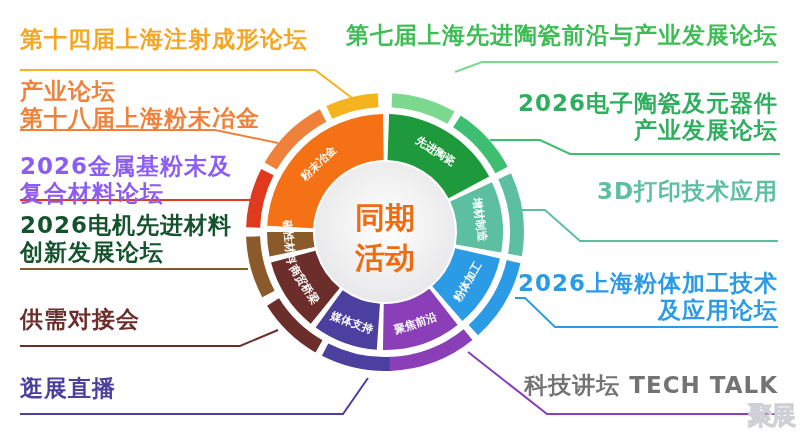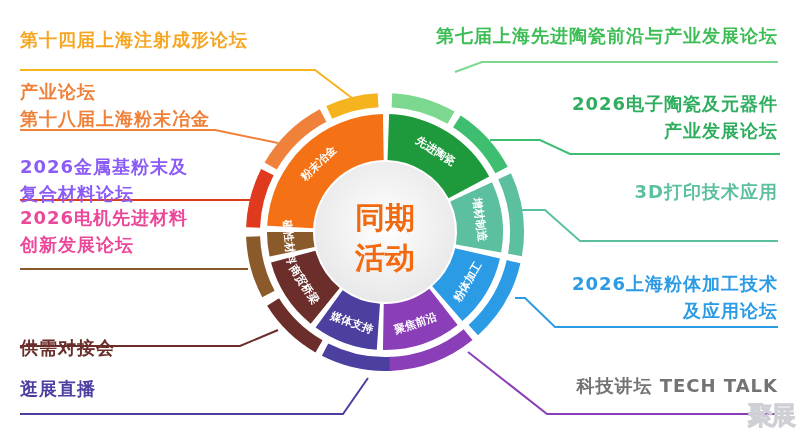--- a/index.html
+++ b/index.html
@@ -1,17 +1,17 @@
 <!DOCTYPE html>
 <html><head>
 <meta charset="utf-8">
 <style>
   html,body{margin:0;padding:0;background:#ffffff;}
   body{width:800px;height:434px;position:relative;overflow:hidden;font-family:"DejaVu Sans","Liberation Sans",sans-serif;}
-  .lbl{position:absolute;font-weight:bold;font-size:18px;line-height:27px;letter-spacing:1px;white-space:nowrap;}
+  .lbl{position:absolute;font-weight:bold;font-size:23px;line-height:27px;letter-spacing:1px;white-space:nowrap;}
   .lbl span{display:block;}
   .left{left:20px;text-align:left;}
   .right{right:22px;text-align:right;}
   svg.wheel{position:absolute;left:0;top:0;}
   .wm{position:absolute;right:6px;bottom:2px;font-size:25px;font-weight:bold;color:rgba(255,255,255,0.85);letter-spacing:-2px;-webkit-text-stroke:1px #cfcfd6;}
 </style>
 </head>
 <body>
 
 <svg class="wheel" width="800" height="434" viewBox="0 0 800 434">
@@ -77,25 +77,25 @@
     <span>第十四届上海注射成形论坛</span>
   </div>
 <div class="lbl left" style="top: 78px; color: rgb(240, 129, 58);">
     <span>产业论坛</span>
     <span>第十八届上海粉末冶金</span>
   </div>
 <div class="lbl left" style="top: 153px; color: #8b5cf6;">
     <span>2026金属基粉末及</span>
     <span>复合材料论坛</span>
   </div>
-<div class="lbl left" style="top: 204px; color: #ec4899;">
+<div class="lbl left" style="top: 212px; color: #14532d;">
     <span>2026电机先进材料</span>
     <span>创新发展论坛</span>
   </div>
-<div class="lbl left" style="top: 306px; color: rgb(107, 46, 42); margin-top: 28px;">
+<div class="lbl left" style="top: 306px; color: rgb(107, 46, 42);">
     <span>供需对接会</span>
   </div>
 <div class="lbl left" style="top: 375px; color: rgb(75, 63, 160);">
     <span>逛展直播</span>
   </div>
 
 <div class="lbl right" style="top: 22px; color: rgb(61, 190, 85);">
     <span>第七届上海先进陶瓷前沿与产业发展论坛</span>
   </div>
 <div class="lbl right" style="top: 90px; color: rgb(46, 174, 94); margin-left: 46px;">

